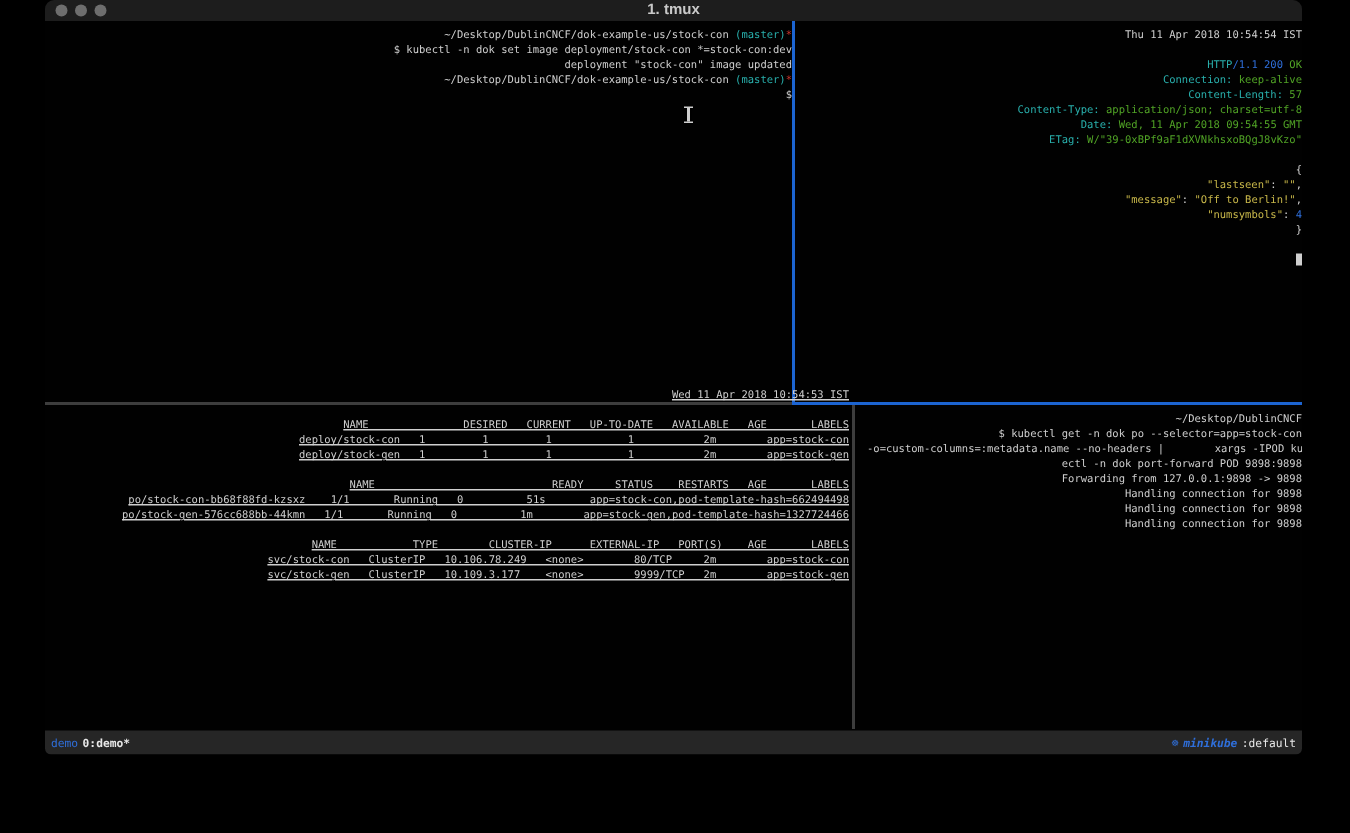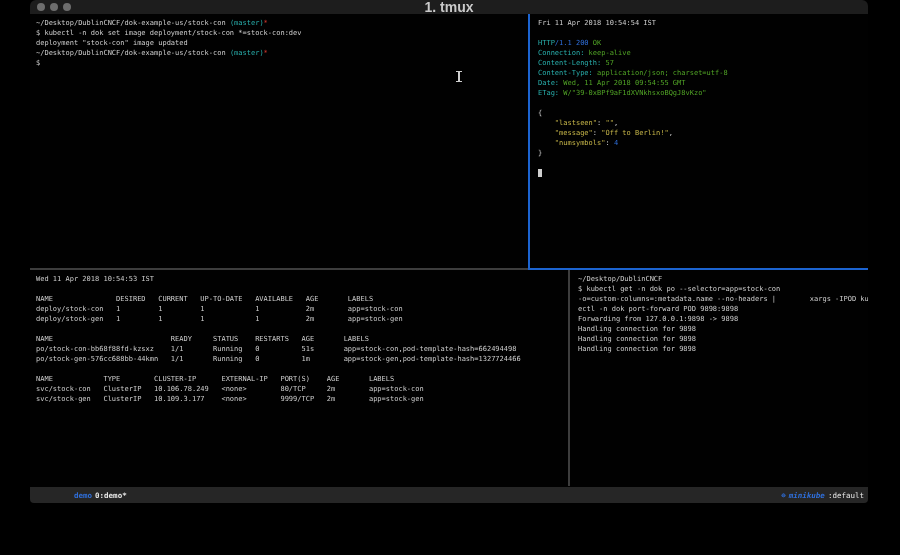--- a/index.html
+++ b/index.html
@@ -5,47 +5,47 @@
   html,body{margin:0;padding:0;background:#000;}
   body{width:900px;height:555px;position:relative;overflow:hidden;
        font-family:"DejaVu Sans Mono",monospace;}
   .window{position:absolute;left:30px;top:0;width:838px;height:503px;
           background:var(--term_bg);border-radius:6px 6px 4px 4px;overflow:hidden;}
   .titlebar{position:relative;height:14px;background:var(--titlebar_bg);
             display:flex;align-items:center;}
   .lights{display:flex;gap:5px;padding-left:7px;}
   .light{width:8px;height:8px;border-radius:50%;background:var(--traffic_light);}
   .wtitle{position:absolute;left:0;right:0;text-align:center;
-          font-family:"Liberation Sans",sans-serif;font-size:14px;font-weight:bold;
+          font-family:"Liberation Sans",sans-serif;font-size:10px;font-weight:bold;
           color:#c9c9c9;line-height:14px;}
   .content{position:absolute;top:14px;left:0;right:0;bottom:16px;background:var(--term_bg);}
   .pane{position:absolute;overflow:hidden;padding:4px 0 0 6px;
-        font-size:7px;line-height:10px;color:var(--fg);}
+        font-size:7px;line-height:10px;color:var(--fg);text-align:right;}
   .tline{white-space:pre;min-height:10px;}
   #pane-tl{left:0;top:0;width:492px;height:250px;}
   #pane-tr{left:502px;top:0;width:330px;height:250px;}
-  #pane-bl{left:0;top:256px;width:530px;height:212px;}
+  #pane-bl{left:0;top:240px;width:530px;height:212px;text-decoration:underline;}
   #pane-br{left:542px;top:256px;width:290px;height:212px;}
   .vborder,.hborder{position:absolute;}
   #vb-top{left:498px;top:0;width:2px;height:256px;background:var(--border_active);}
   #hb-left{left:0;top:254px;width:498px;height:2px;background:var(--border_inactive);}
   #hb-right{left:500px;top:254px;width:338px;height:2px;background:var(--border_active);}
   #vb-bottom{left:538px;top:256px;width:2px;height:216px;background:var(--border_inactive);}
   .c-fg{color:var(--fg);}
   .c-cyan{color:var(--cyan);}
   .c-red{color:var(--red);}
   .c-green{color:var(--green);}
   .c-blue{color:var(--blue);}
   .c-yellow{color:var(--yellow);}
   .c-cursor{background:var(--fg);color:#000;}
   .statusbar{position:absolute;left:0;right:0;bottom:0;height:16px;
              background:var(--statusbar_bg);display:flex;align-items:center;
              justify-content:space-between;font-size:7.5px;padding:0 4px;}
   .sb-left,.sb-right{display:flex;align-items:center;gap:3px;}
-  .sb-session{color:var(--blue);font-weight:bold;margin-left:40px;}
+  .sb-session{color:var(--blue);font-weight:normal;}
   .sb-window{color:#e8e8e8;font-weight:bold;}
   .sb-k8s{color:var(--blue);}
   .sb-ctx{color:var(--blue);font-weight:bold;font-style:italic;}
   .sb-ns{color:#e8e8e8;}
   .ibeam{position:absolute;left:456px;top:71px;width:6px;height:11px;}
   .ibeam::before{content:"";position:absolute;left:2px;top:1px;width:1.5px;height:9px;
                  background:#cfcfcf;box-shadow:0 0 1px #000;}
   .ibeam::after{content:"";position:absolute;left:0;top:0;width:6px;height:11px;
                 border-top:1.5px solid #cfcfcf;border-bottom:1.5px solid #cfcfcf;
                 box-sizing:border-box;}
@@ -68,21 +68,21 @@
         <div class="tline"><span class="c-fg">~/Desktop/DublinCNCF/dok-example-us/stock-con </span><span class="c-cyan">(master)</span><span class="c-red">*</span></div>
         <div class="tline"><span class="c-fg">$ kubectl -n dok set image deployment/stock-con *=stock-con:dev</span></div>
         <div class="tline"><span class="c-fg">deployment "stock-con" image updated</span></div>
         <div class="tline"><span class="c-fg">~/Desktop/DublinCNCF/dok-example-us/stock-con </span><span class="c-cyan">(master)</span><span class="c-red">*</span></div>
         <div class="tline"><span class="c-fg">$</span></div>
       </div>
 
     <div class="vborder" id="vb-top"></div>
 
     <div class="pane" id="pane-tr">
-        <div class="tline"><span class="c-fg">Fri 11 Apr 2018 10:54:54 IST</span></div>
+        <div class="tline"><span class="c-fg">Thu 11 Apr 2018 10:54:54 IST</span></div>
         <div class="tline"></div>
         <div class="tline"><span class="c-cyan">HTTP</span><span class="c-blue">/1.1 200</span><span class="c-green"> OK</span></div>
         <div class="tline"><span class="c-cyan">Connection:</span><span class="c-fg"> </span><span class="c-green">keep-alive</span></div>
         <div class="tline"><span class="c-cyan">Content-Length:</span><span class="c-fg"> </span><span class="c-green">57</span></div>
         <div class="tline"><span class="c-cyan">Content-Type:</span><span class="c-fg"> </span><span class="c-green">application/json; charset=utf-8</span></div>
         <div class="tline"><span class="c-cyan">Date:</span><span class="c-fg"> </span><span class="c-green">Wed, 11 Apr 2018 09:54:55 GMT</span></div>
         <div class="tline"><span class="c-cyan">ETag:</span><span class="c-fg"> </span><span class="c-green">W/"39-0xBPf9aF1dXVNkhsxoBQgJ8vKzo"</span></div>
         <div class="tline"></div>
         <div class="tline"><span class="c-fg">{</span></div>
         <div class="tline"><span class="c-yellow">    "lastseen"</span><span class="c-fg">: </span><span class="c-yellow">""</span><span class="c-fg">,</span></div>

